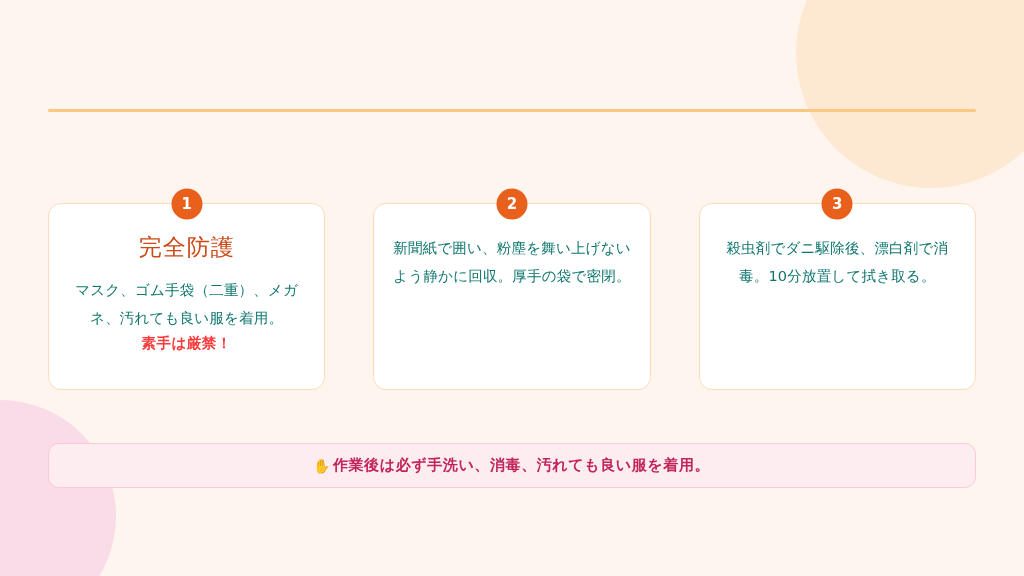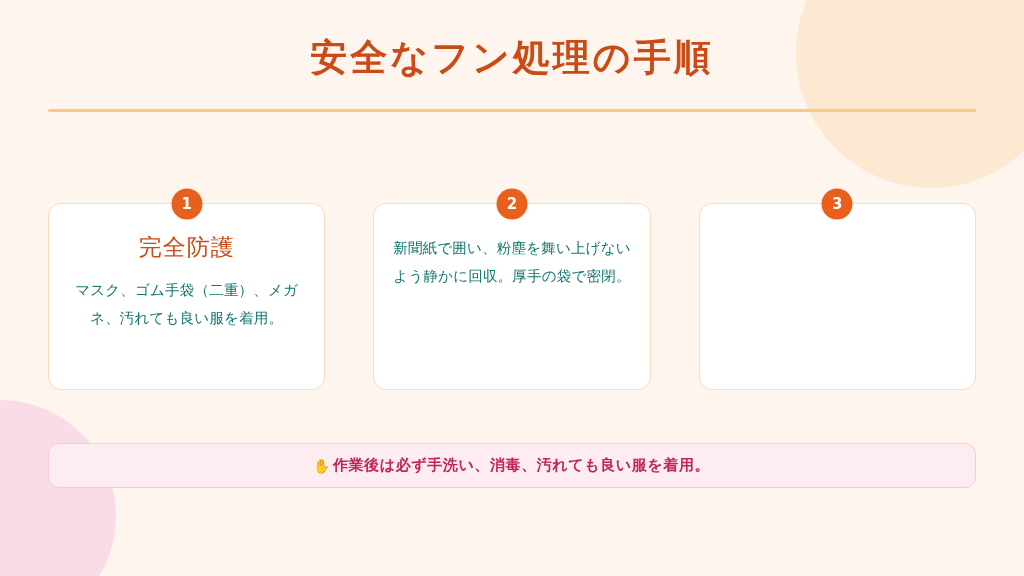--- a/index.html
+++ b/index.html
@@ -161,41 +161,40 @@
   }
 </style>
 </head>
 <body>
 
 <div id="slide">
 
   <div class="bg-circle bg-circle-peach"></div>
   <div class="bg-circle bg-circle-pink"></div>
 
-  <div class="header">
-    <h1 class="page-title">安全なフン処理の手順</h1>
-  </div>
   <div class="title-rule"></div>
 
   <div class="cards">
 
     <div class="card">
       <div class="badge">1</div>
       <h2 class="card-title">完全防護</h2>
       <p class="card-body">マスク、ゴム手袋（二重）、メガネ、汚れても良い服を着用。</p>
+      <span class="card-warn">素手は厳禁！</span>
     </div>
 
     <div class="card">
       <div class="badge">2</div>
       <p class="card-body">新聞紙で囲い、粉塵を舞い上げないよう静かに回収。厚手の袋で密閉。</p>
       <span class="card-warn"></span>
     </div>
 
     <div class="card">
       <div class="badge">3</div>
+      <p class="card-body">殺虫剤でダニ駆除後、漂白剤で消毒。10分放置して拭き取る。</p>
       <span class="card-warn"></span>
     </div>
 
   </div>
 
   <div class="footer-banner">
     <div class="footer-text">
       <span class="footer-icon">✋</span>
       <span>作業後は必ず手洗い、消毒、汚れても良い服を着用。</span>
     </div>

